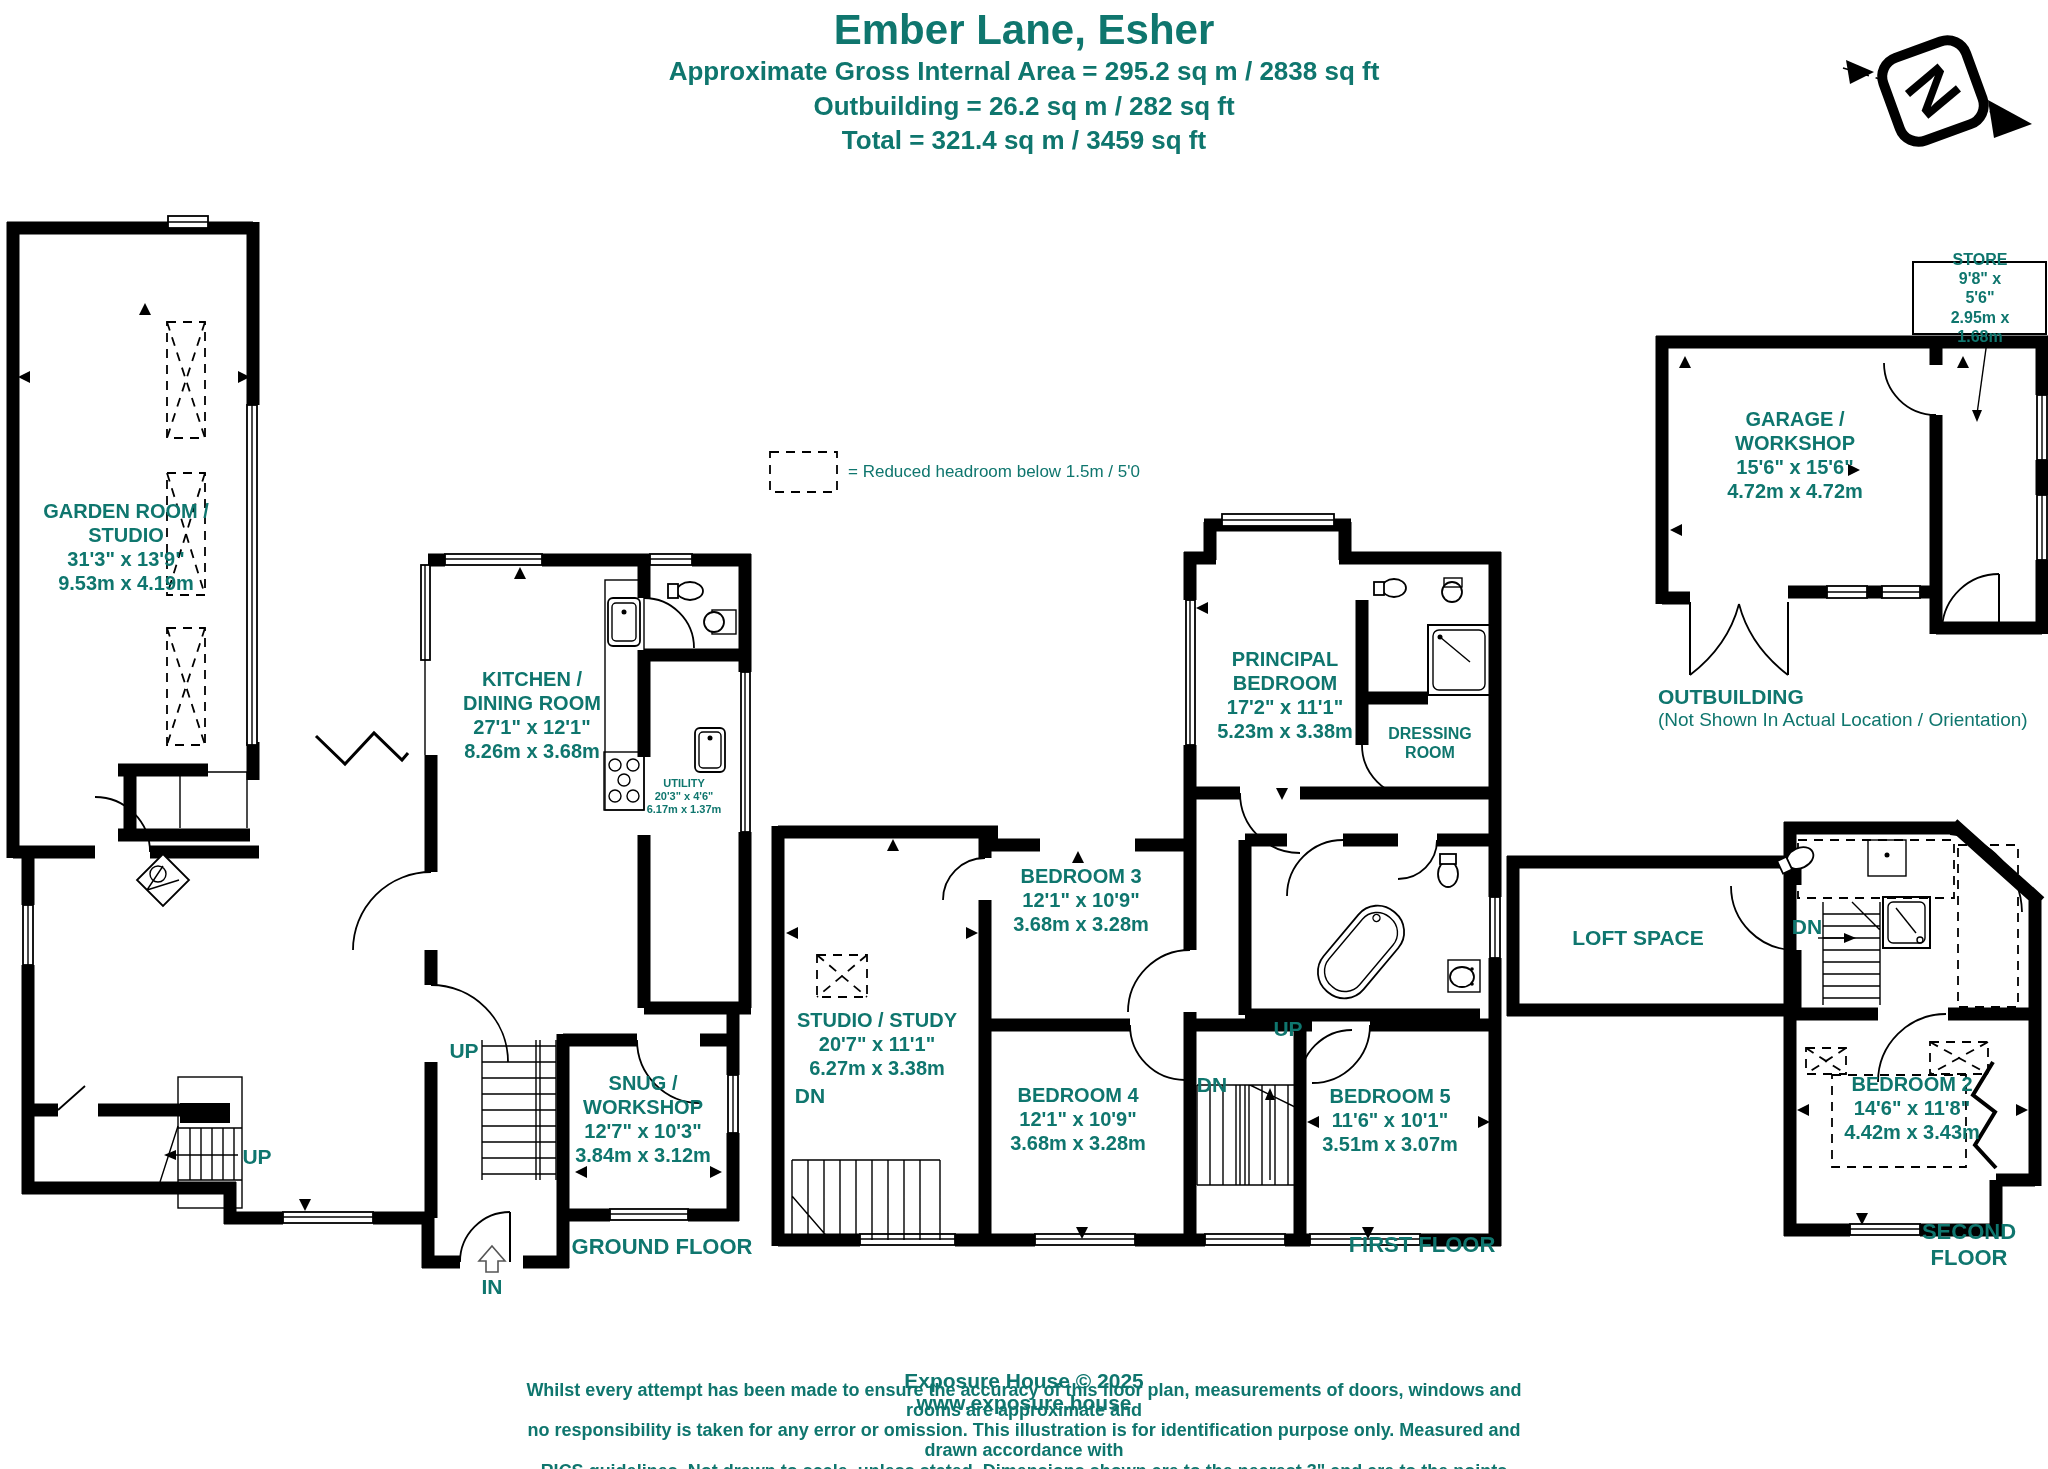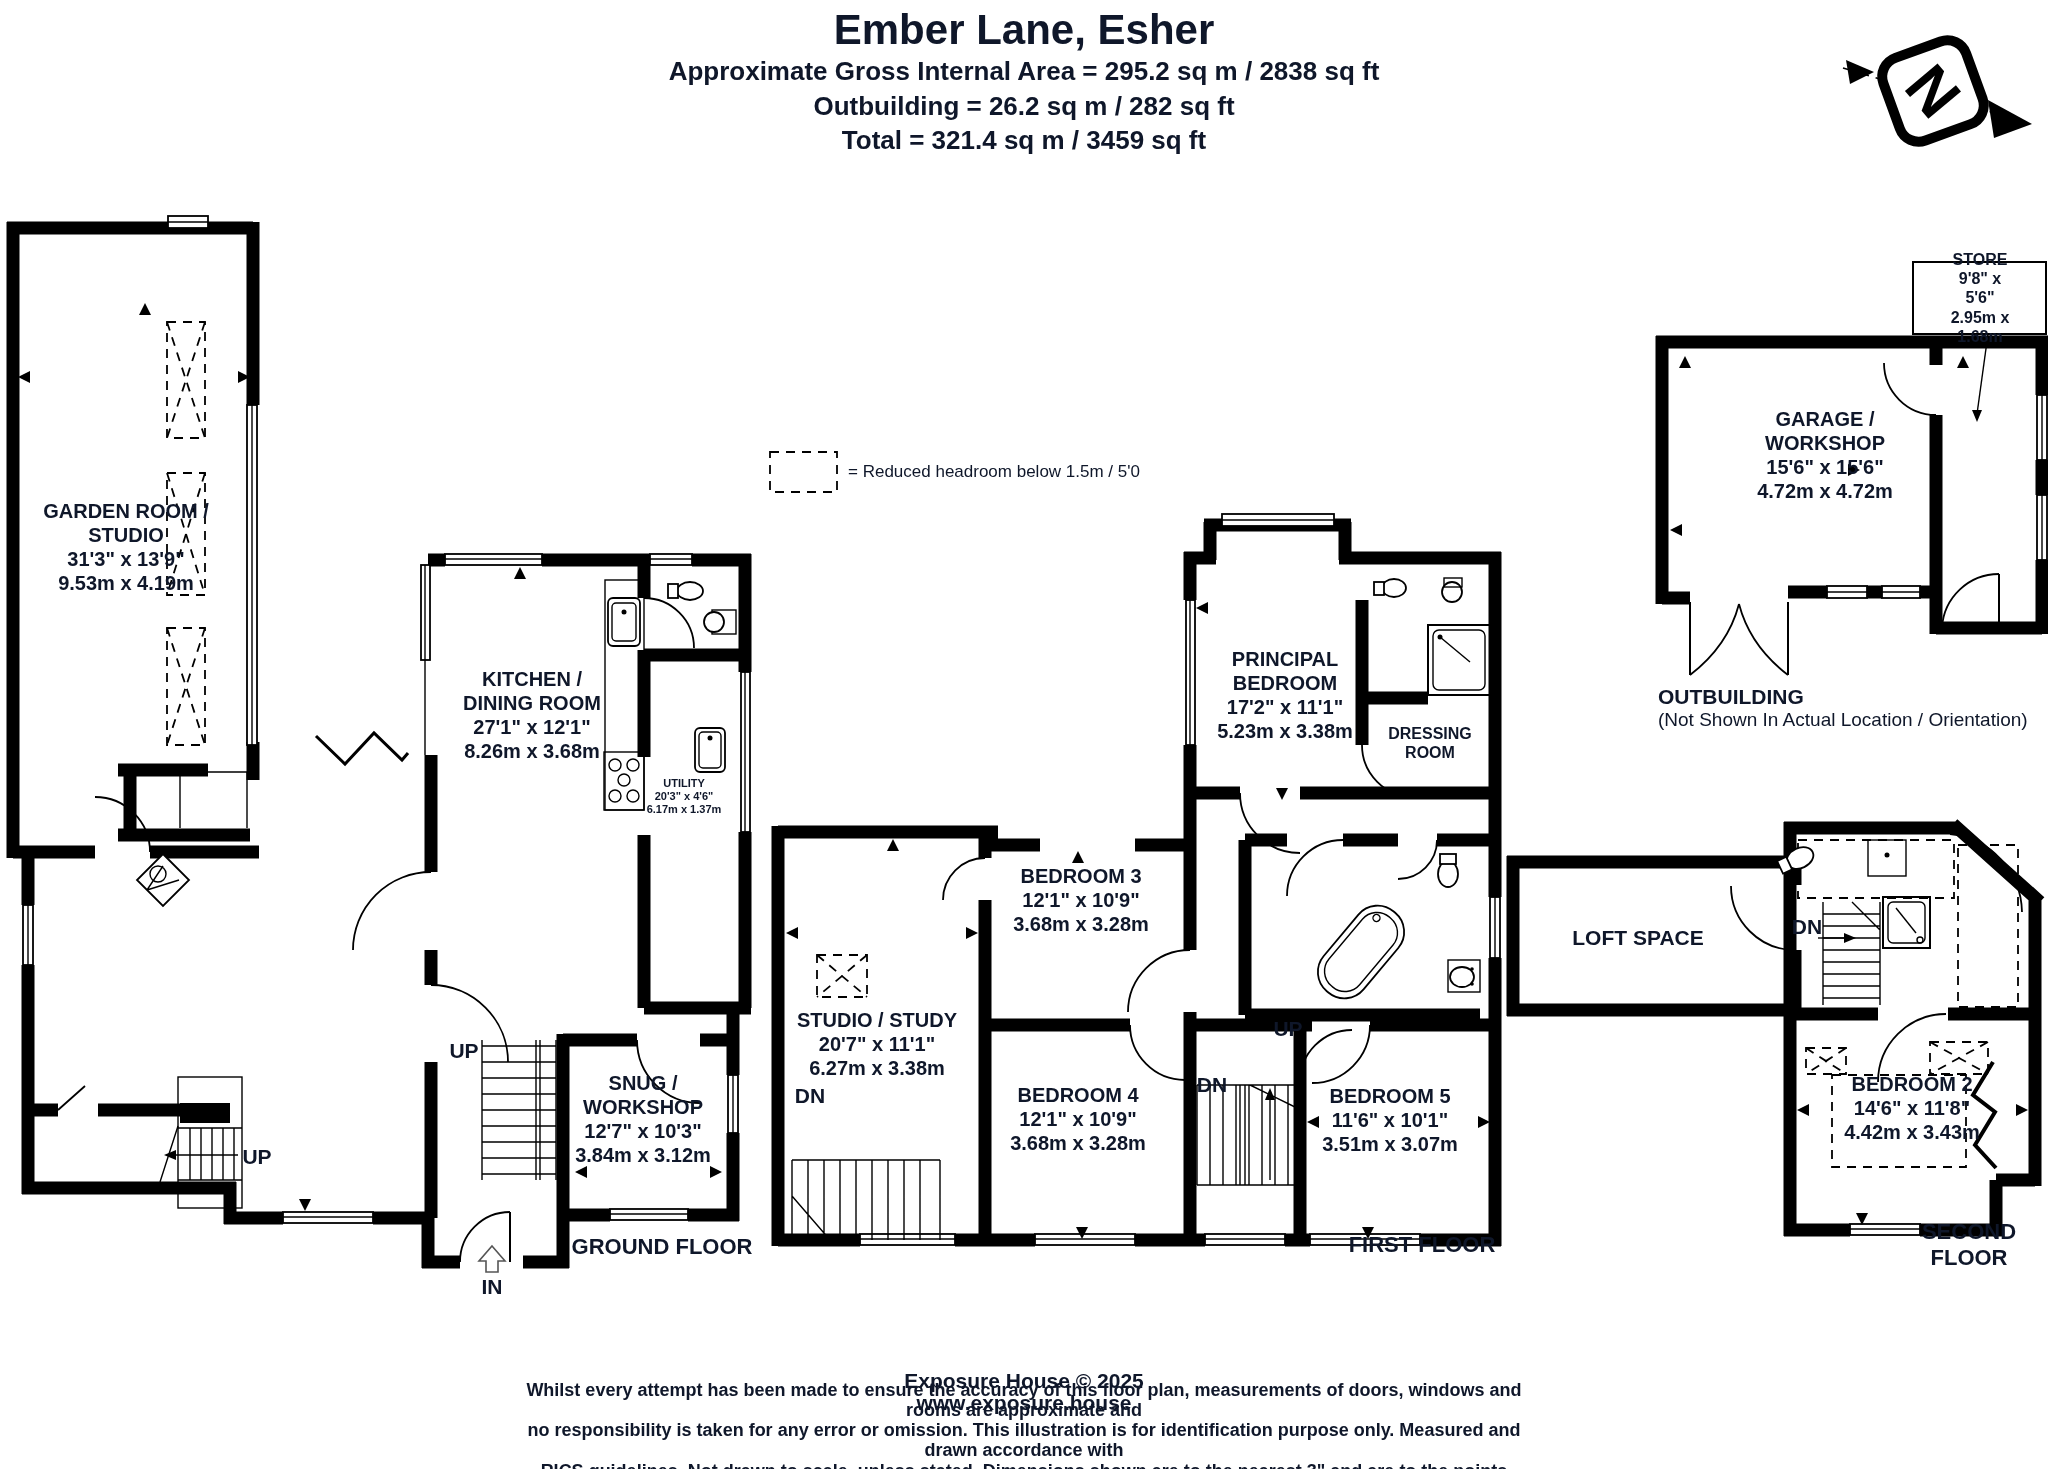--- a/index.html
+++ b/index.html
@@ -1,20 +1,20 @@
 <!DOCTYPE html>
 <html><head>
 <meta charset="utf-8">
 <style>
   html,body{margin:0;padding:0;background:#fff;}
   #page{position:relative;width:2048px;height:1469px;background:#ffffff;overflow:hidden;
         font-family:"Liberation Sans", sans-serif;color:#000;}
   #plan-svg{position:absolute;left:0;top:0;}
   .lbl{position:absolute;transform:translate(-50%,-50%);white-space:pre-line;text-align:center;
-       font-weight:bold;line-height:1.2;color:#0f172a;}
+       font-weight:bold;line-height:1.2;color:#0f766e;}
   .lbl.left{transform:translate(0,-50%);text-align:left;}
   .lbl.normal{font-weight:normal;}
   .w{stroke:#000;stroke-width:13;fill:none;stroke-linecap:butt;}
   .t{stroke:#000;stroke-width:2;fill:none;}
   .t1{stroke:#000;stroke-width:1.4;fill:none;}
   .arc{stroke:#000;stroke-width:1.8;fill:none;}
   .win{fill:#fff;stroke:#000;stroke-width:1.8;}
   .dash{stroke:#000;stroke-width:1.8;fill:none;stroke-dasharray:9 7;}
   .tick{fill:#000;stroke:none;}
   .fix{stroke:#000;stroke-width:1.8;fill:#fff;}
@@ -391,21 +391,21 @@
   <div class="lbl" style="left:1638px;top:938px;font-size:21px;">LOFT SPACE</div>
   <div class="lbl" style="left:1912px;top:1108px;font-size:20px;">BEDROOM 2
 14'6" x 11'8"
 4.42m x 3.43m</div>
   <div class="lbl" style="left:1807px;top:927px;font-size:21px;">DN</div>
   <div class="lbl" style="left:1969px;top:1245px;font-size:22px;">SECOND FLOOR</div>
 
   <div class="lbl" style="left:1980px;top:298px;font-size:16px;">STORE
 9'8" x 5'6"
 2.95m x 1.68m</div>
-  <div class="lbl" style="left:1795px;top:455px;font-size:20px;margin-left:30px;">GARAGE /
+  <div class="lbl" style="left:1795px;top:455px;font-size:20px;">GARAGE /
 WORKSHOP
 15'6" x 15'6"
 4.72m x 4.72m</div>
   <div class="lbl left" style="left:1658px;top:697px;font-size:21px;">OUTBUILDING</div>
   <div class="lbl left normal" style="left:1658px;top:720px;font-size:19px;">(Not Shown In Actual Location / Orientation)</div>
 
   <div class="lbl" style="left:1024px;top:1381px;font-size:21px;">Exposure House © 2025</div>
   <div class="lbl" style="left:1024px;top:1403px;font-size:21px;">www.exposure.house</div>
   <div class="lbl" style="left:1024px;top:1440px;font-size:18px;line-height:1.12;">Whilst every attempt has been made to ensure the accuracy of this floor plan, measurements of doors, windows and rooms are approximate and
 no responsibility is taken for any error or omission. This illustration is for identification purpose only. Measured and drawn accordance with

